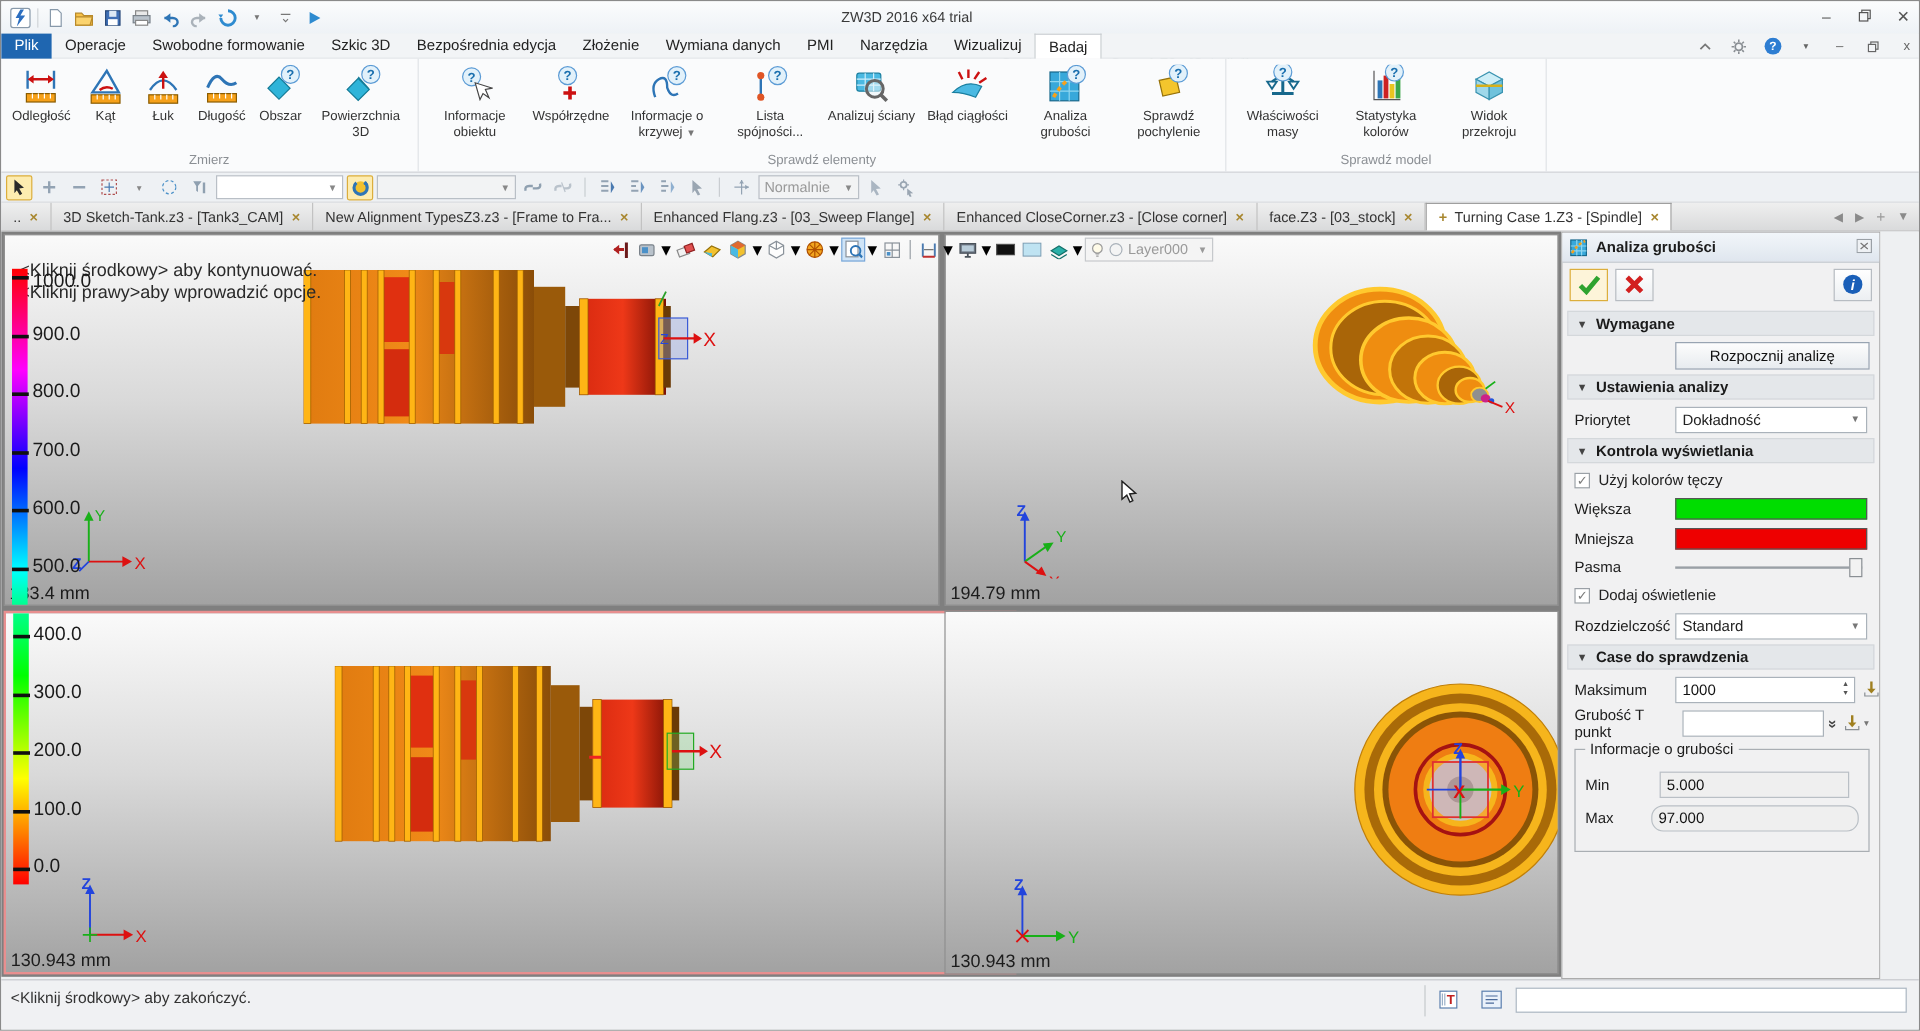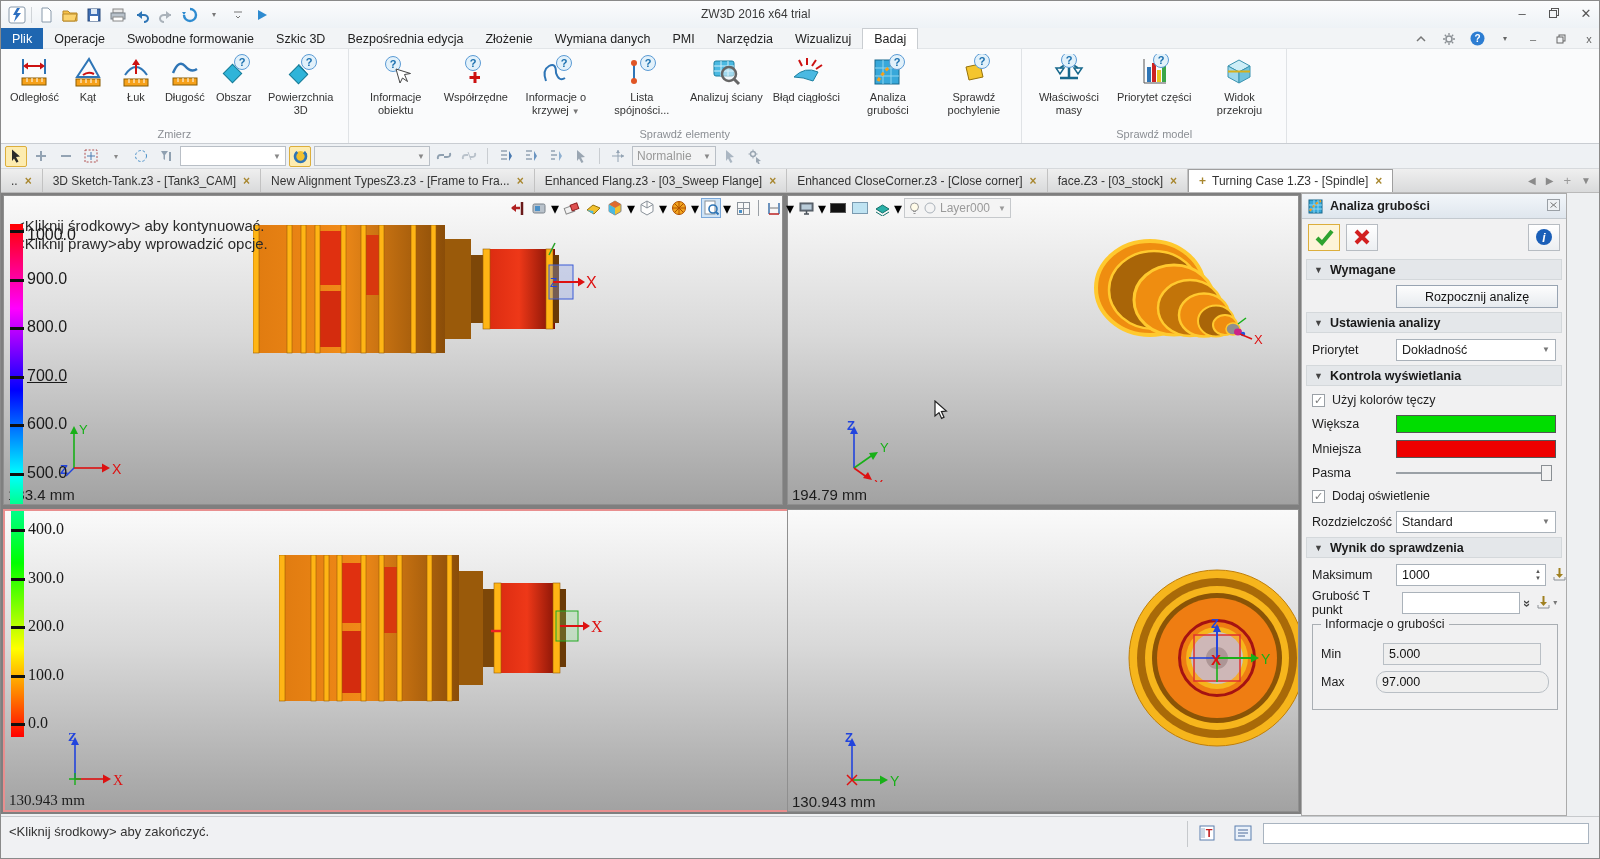--- a/index.html
+++ b/index.html
@@ -10,21 +10,21 @@
   
   .titlebar{position:absolute;left:0;top:0;width:1600px;height:27px;background:linear-gradient(#fbfcfd,#eef2f6);display:flex;align-items:center;font-size:12px;color:#333;}
   .qat{display:flex;align-items:center;gap:4px;padding-left:6px;}
   .qat .ic{width:20px;height:20px;display:flex;align-items:center;justify-content:center;}
   .app-title{position:absolute;left:700px;top:6px;color:#3a3a3a;}
   .doc-title{position:absolute;left:833px;top:6px;color:#3a3a3a;margin-top:39px;}
   .win-controls{position:absolute;right:4px;top:3px;display:flex;gap:10px;}
   .win-controls .wc{width:22px;height:18px;display:flex;align-items:center;justify-content:center;color:#555;font-size:13px;}
 
   
-  .menubar{position:absolute;left:0;top:27px;width:1600px;height:21px;background:#f2f4f6;display:flex;align-items:flex-start;border-bottom:1px solid #e2e5e8;}
+  .menubar{position:absolute;left:0;top:27px;width:1600px;height:21px;background:#f2f4f6;display:flex;align-items:center;border-bottom:1px solid #e2e5e8;}
   .mtab{height:21px;padding:0 11px;display:flex;align-items:center;font-size:12.5px;color:#222;cursor:default;}
   .mtab.file{background:#1f66b0;color:#fff;}
   .mtab.active{background:#fff;border:1px solid #c9cdd1;border-bottom:none;}
   .menubar-right{position:absolute;right:4px;top:0;height:21px;display:flex;align-items:center;gap:12px;color:#777;}
   .menubar-right .mi{display:flex;align-items:center;justify-content:center;width:16px;height:16px;font-size:11px;color:#666;}
 
   
   .ribbon{position:absolute;left:0;top:48px;width:1600px;height:95px;background:#fafbfc;border-bottom:1px solid #c9cdd2;display:flex;}
   .rgroup{display:flex;flex-direction:column;border-right:1px solid #e0e3e6;padding:2px 4px 0 4px;}
   .rbtns{display:flex;flex:1;align-items:flex-start;}
@@ -442,21 +442,21 @@
               <svg width="34" height="34">
                 <path d="M7 5v24h22" stroke="#555" fill="none"></path>
                 <rect x="10" y="13" width="4" height="15" fill="#2e75b6"></rect>
                 <rect x="15" y="9" width="4" height="19" fill="#cc2222"></rect>
                 <rect x="20" y="16" width="4" height="12" fill="#e8c520"></rect>
                 <rect x="25" y="11" width="4" height="17" fill="#3aa648"></rect>
                 <circle cx="24" cy="6" r="7.5" fill="#e2f1fa" stroke="#5b9bd5"></circle>
                 <text x="24" y="10" font-size="11" font-weight="bold" fill="#1a6fae" text-anchor="middle">?</text>
               </svg>
             </span>
-            <span class="rlbl"><span>Priorytet części</span></span>
+            <span class="rlbl"><span>Statystyka kolorów</span></span>
           </div>
           <div class="rbtn">
             <span class="ricon">
               <svg width="34" height="34">
                 <path d="M6 12l11-6 11 6-11 6z" fill="#cdeef7" stroke="#3a93b0"></path>
                 <path d="M6 12v11l11 6V18z" fill="#9fd8ea" stroke="#3a93b0"></path>
                 <path d="M28 12v11l-11 6V18z" fill="#6fc2dc" stroke="#3a93b0"></path>
                 <path d="M6 17.5h22" stroke="#d8b018" stroke-width="2"></path>
               </svg>
             </span>
@@ -621,21 +621,21 @@
         <div class="prompt" style="top:39px;">&lt;Kliknij prawy&gt;aby wprowadzić opcje.</div>
         <div class="cbar" style="top:28px;height:282px;background:linear-gradient(#ff0000,#ff00ff 30%,#0000ff 59%,#00ffff 89%,#00ff88 100%);"></div>
         <div id="ticks-tl">
             <div class="ctick" style="top:34px;"></div>
             <div class="ctlabel" style="top:30px;">1000.0</div>
             <div class="ctick" style="top:82.6px;"></div>
             <div class="ctlabel" style="top:73.6px;">900.0</div>
             <div class="ctick" style="top:131.2px;"></div>
             <div class="ctlabel" style="top:122.19999999999999px;">800.0</div>
             <div class="ctick" style="top:179.8px;"></div>
-            <div class="ctlabel" style="top:170.8px;text-decoration:underline;">700.0</div>
+            <div class="ctlabel" style="top:170.8px;">700.0</div>
             <div class="ctick" style="top:228.4px;"></div>
             <div class="ctlabel" style="top:219.4px;">600.0</div>
             <div class="ctick" style="top:277px;"></div>
             <div class="ctlabel" style="top:268px;">500.0</div>
           </div>
         <svg class="model" style="left:249px;top:29px;" width="345" height="130">
           <defs>
             <linearGradient id="gBig" x1="0" y1="0" x2="1" y2="0">
                 <stop offset="0" stop-color="#e07b10"></stop>
                 <stop offset="0.45" stop-color="#f08a18"></stop>
@@ -714,21 +714,21 @@
           <path d="M24 52l14 10" stroke="#dd1111" stroke-width="1.6"></path>
             <path d="M42 64l-4-8-5 6z" fill="#dd1111"></path>
           <text x="44" y="74" fill="#dd1111" font-size="14">X</text>
         </svg>
         <svg class="mcursor" style="left:146px;top:204px;" width="16" height="20">
           <path d="M1 1v15l4-3.4 2.6 5.8 2.4-1.1-2.6-5.7 5-.6z" fill="#fff" stroke="#222" stroke-width="1.2"></path>
         </svg>
         <div class="vp-label">194.79 mm</div>
       </div>
 
-      <div class="viewport active" id="vp-bl" style="left:2px;top:316px;width:844px;height:303px;font-family:Liberation Serif, serif;">
+      <div class="viewport active" id="vp-bl" style="left:2px;top:316px;width:844px;height:303px;">
         <div class="cbar" style="top:0;height:226px;background:linear-gradient(#00ff88,#00ff00 23%,#ffff00 61%,#ff8000 81%,#ff0000 100%);"></div>
         <div id="ticks-bl">
             <div class="ctick" style="top:18px;"></div>
             <div class="ctlabel" style="top:9px;">400.0</div>
             <div class="ctick" style="top:66.5px;"></div>
             <div class="ctlabel" style="top:57.5px;">300.0</div>
             <div class="ctick" style="top:115px;"></div>
             <div class="ctlabel" style="top:106px;">200.0</div>
             <div class="ctick" style="top:163.5px;"></div>
             <div class="ctlabel" style="top:154.5px;">100.0</div>
@@ -1005,21 +1005,21 @@
       <div class="p-row">
         <span class="lab" style="width:84px;">Rozdzielczość</span>
         <span class="pcombo">
             <span>Standard</span>
             <span class="caret">▼</span>
           </span>
       </div>
 
       <div class="p-sec">
           <span class="arr">▼</span>
-          <span>Wynik do sprawdzenia</span>
+          <span>Case do sprawdzenia</span>
         </div>
       <div class="p-row">
         <span class="lab">Maksimum</span>
         <span class="spinbox"><input class="pinput plain" value="1000" style=""><span class="spin">
               <span>▲</span>
               <span>▼</span>
             </span></span>
         <span class="dlwrap">
             <svg width="15" height="15">
               <path d="M7.5 1v8" stroke="#a08020" stroke-width="2"></path>

